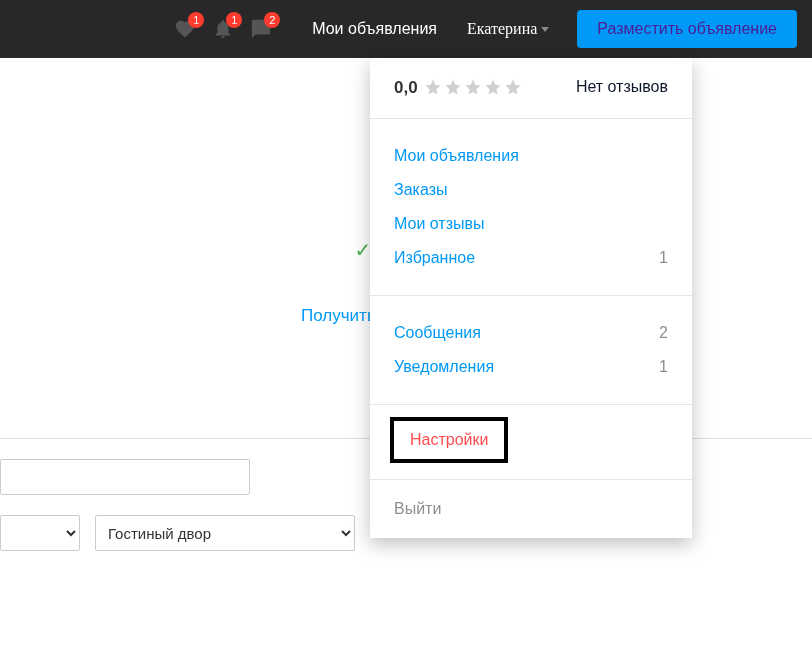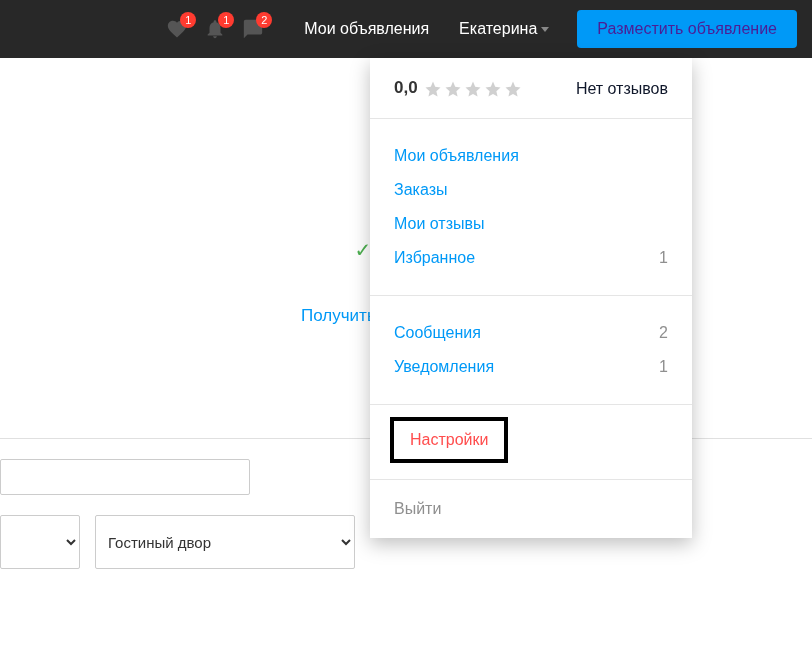--- a/index.html
+++ b/index.html
@@ -55,20 +55,21 @@
       margin: 0 12px;
       cursor: pointer;
     }
     .user-toggle {
       color: #fff;
       font-size: 16px;
       margin: 0 20px 0 10px;
       cursor: pointer;
       display: flex;
       align-items: center;
+      font-family: Liberation Serif, serif;
     }
     .chev-down {
       width: 0; height: 0;
       border-left: 4px solid transparent;
       border-right: 4px solid transparent;
       border-top: 5px solid #888;
       margin-left: 4px;
     }
     .btn-primary {
       background: #0099f7;
@@ -91,21 +92,21 @@
       z-index: 100;
     }
     .dd-section {
       padding: 20px 24px;
     }
     .dd-section + .dd-section {
       border-top: 1px solid #e5e5e5;
     }
     .rating-row {
       display: flex;
-      align-items: flex-end;
+      align-items: flex-start;
       gap: 6px;
     }
     .rating-val {
       font-weight: 700;
       font-size: 17px;
       color: #333;
     }
     .stars { display: flex; gap: 2px; }
     .star { fill: #d0d0d0; width: 18px; height: 18px; }
     .no-reviews {
@@ -187,21 +188,21 @@
       border: 1px solid #ccc;
       border-radius: 2px;
       background: #fff;
     }
     .select-row {
       display: flex;
       gap: 15px;
       margin-top: 20px;
     }
     .select {
-      height: 54px;
+      height: 36px;
       border: 1px solid #ccc;
       border-radius: 2px;
       font-size: 15px;
       padding: 0 8px;
       background: #fff;
       color: #333;
     }
     .select.small { width: 80px; }
     .select.med { width: 260px; }
   </style>

